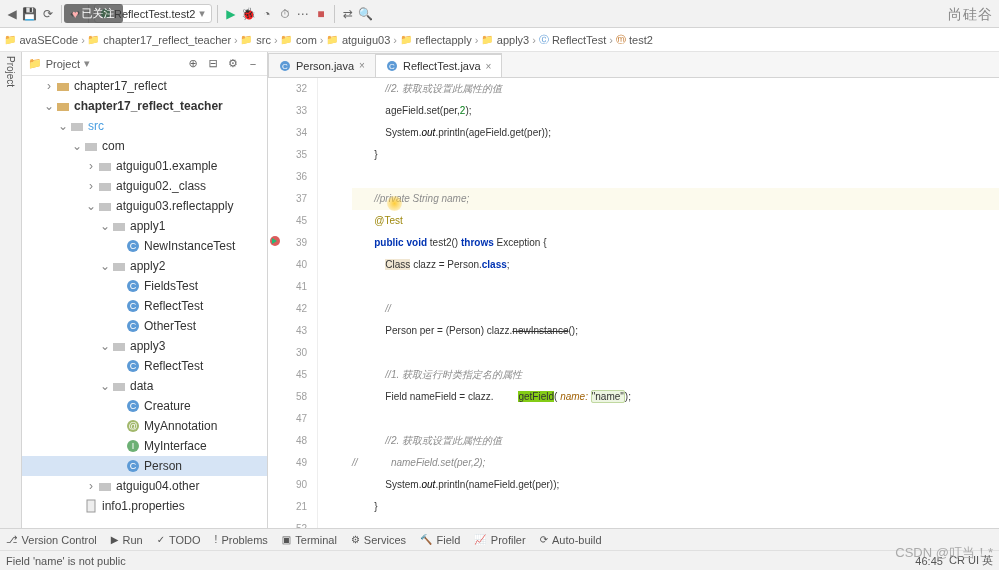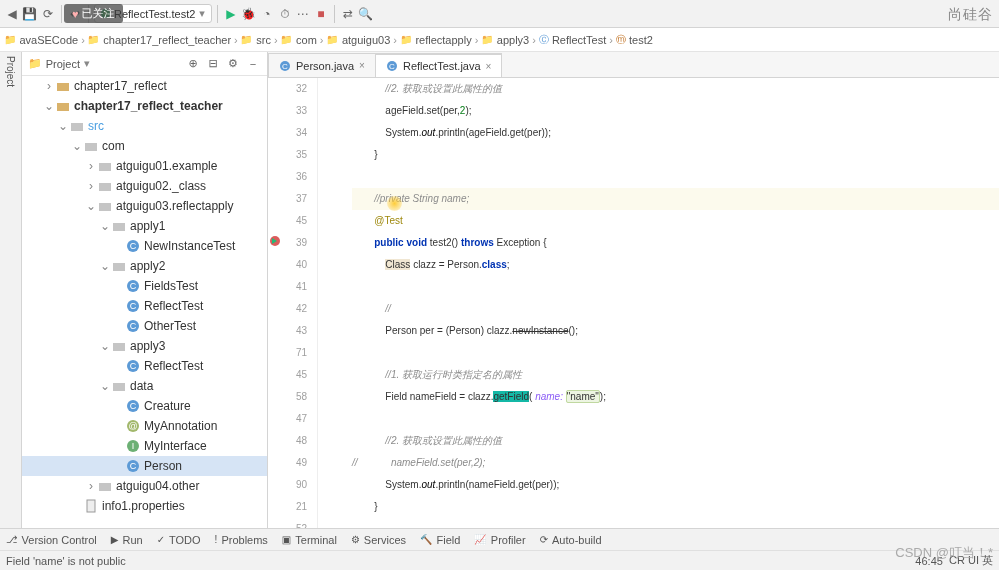--- a/index.html
+++ b/index.html
@@ -37,23 +37,23 @@
 .marker-col{width:16px;background:#fff;}
 .marker-col .m{height:22px;display:flex;align-items:center;justify-content:center;}
 .code { flex:1; padding-left:18px; white-space:pre; }
 .code .cl{height:22px;}
 .k{color:#0033b3;font-weight:bold;}
 .fnital{color:#000;font-style:italic;}
 .str{color:#067d17;}
 .cmt{color:#8c8c8c;font-style:italic;}
 .ann{color:#9e880d;}
 .strike{text-decoration:line-through;}
-.hint{color:#8b5cf6;font-style:italic;}
+.hint{color:#a16207;font-style:italic;}
 .varhl{background:#f0e6d2;}
-.bghint{background:#14b8a6;}
+.bghint{background:#84cc16;margin-left:25px;}
 .strhl{background:#edf5e2;border:1px solid #c0d8a0;border-radius:2px;}
 .cursor-highlight{position:relative;}
 .cursor-highlight::after{content:"";position:absolute;left:0;top:0;width:15px;height:15px;border-radius:50%;background:radial-gradient(rgba(255,200,40,.9),rgba(255,200,40,0));transform:translate(-4px,3px);}
 .line-hl{background:#fcfaed;}
 .bottom-tabs { height:22px; background:#f2f2f2; border-top:1px solid #d4d4d4; display:flex; align-items:center; font-size:11px; color:#555; padding:0 6px; gap:14px;}
 .bottom-tabs .bt{display:flex;align-items:center;gap:4px;cursor:pointer;}
 .statusbar { height:20px; background:#f2f2f2; border-top:1px solid #e0e0e0; display:flex; align-items:center; font-size:11px; color:#555; padding:0 6px;}
 .statusbar .sp{flex:1;}
 .gutter .runmark{position:absolute;left:2px;top:4px;width:10px;height:10px;border-radius:50%;background:#db5c5c;}
 .gutter .runmark::after{content:"";position:absolute;left:2px;top:2px;border-left:5px solid #2b7;border-top:3px solid transparent;border-bottom:3px solid transparent;}
@@ -416,21 +416,21 @@
           <div class="ln">34</div>
           <div class="ln">35</div>
           <div class="ln">36</div>
           <div class="ln">37</div>
           <div class="ln">45</div>
           <div class="ln">39<span class="runmark"></span></div>
           <div class="ln">40</div>
           <div class="ln">41</div>
           <div class="ln">42</div>
           <div class="ln">43</div>
-          <div class="ln">71</div>
+          <div class="ln">30</div>
           <div class="ln">45</div>
           <div class="ln">58</div>
           <div class="ln">47</div>
           <div class="ln">48</div>
           <div class="ln">49</div>
           <div class="ln">90</div>
           <div class="ln">21</div>
           <div class="ln">52</div>
         </div>
       <div class="marker-col" id="markers">

